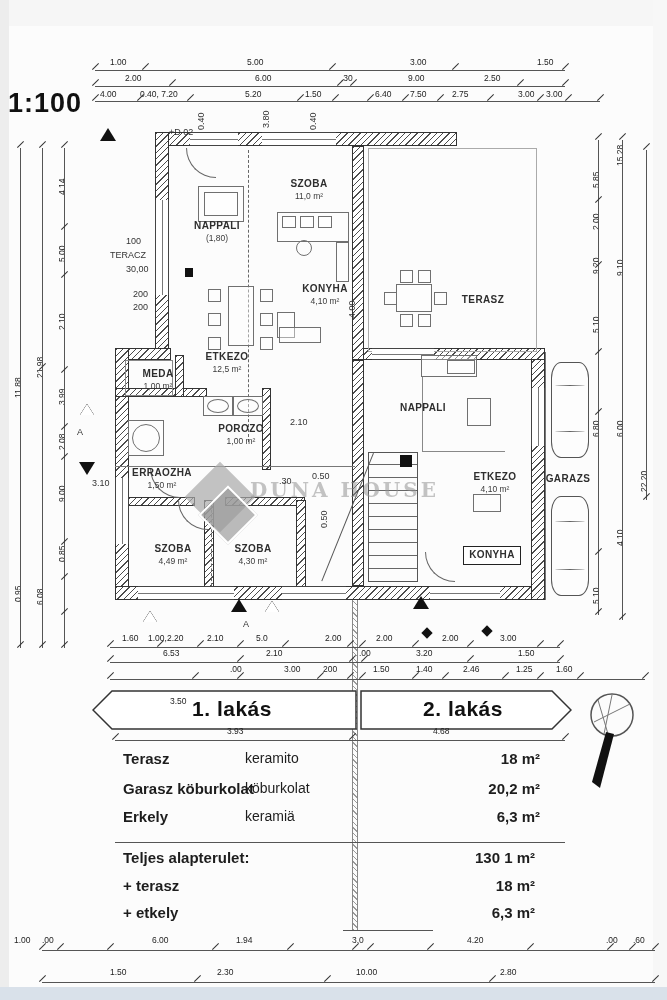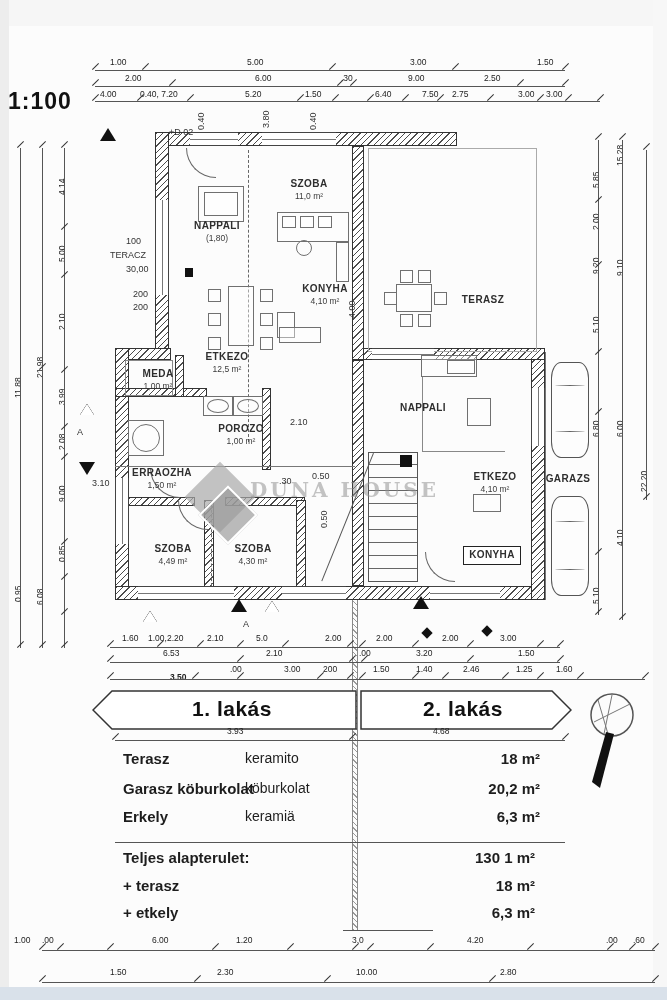--- a/index.html
+++ b/index.html
@@ -5,21 +5,21 @@
   html,body{margin:0;padding:0;background:#fff;}
   #page{position:relative;width:667px;height:1000px;background:#fcfcfc;overflow:hidden;
         font-family:"Liberation Sans",sans-serif;color:#2a2a2a;}
   .abs{position:absolute;}
   
   .edge-left{left:0;top:0;width:9px;height:1000px;background:#ededed;}
   .edge-top{left:0;top:0;width:667px;height:26px;background:#f6f6f6;}
   .edge-right{left:653px;top:0;width:14px;height:1000px;background:#f7f7f7;}
   .edge-bottom{left:0;top:987px;width:667px;height:13px;background:#d9e1ea;}
   
-  .scale{left:8px;top:88px;font-size:23px;font-weight:bold;color:#111;letter-spacing:1px;}
+  .scale{left:8px;top:88px;font-size:27px;font-weight:bold;color:#111;letter-spacing:1px;}
   
   .wall{background:#fff repeating-linear-gradient(135deg,rgba(45,45,45,.85) 0 1px,rgba(0,0,0,0) 1px 4.5px);
         border:1px solid #333;box-sizing:border-box;}
   .iline{background:#777;}
   .thinbox{border:1px solid #999;box-sizing:border-box;}
   .win{background:#fff;border-top:1px solid #444;border-bottom:1px solid #444;box-sizing:border-box;}
   .winv{background:#fff;border-left:1px solid #444;border-right:1px solid #444;box-sizing:border-box;}
   .win::after{content:"";position:absolute;left:0;top:50%;width:100%;height:1px;background:#777;}
   .winv::after{content:"";position:absolute;top:0;left:50%;height:100%;width:1px;background:#777;}
   .dash-v{border-left:1px dashed #666;}
@@ -278,52 +278,52 @@
     <div class="abs dim" style="left: 125px; top: 73px;">2.00</div>
     <div class="abs dim" style="left: 255px; top: 73px;">6.00</div>
     <div class="abs dim" style="left: 341px; top: 73px;">.30</div>
     <div class="abs dim" style="left: 408px; top: 73px;">9.00</div>
     <div class="abs dim" style="left: 484px; top: 73px;">2.50</div>
     <div class="abs dim" style="left: 100px; top: 89px;">4.00</div>
     <div class="abs dim" style="left: 140px; top: 89px;">0.40, 7.20</div>
     <div class="abs dim" style="left: 245px; top: 89px;">5.20</div>
     <div class="abs dim" style="left: 305px; top: 89px;">1.50</div>
     <div class="abs dim" style="left: 375px; top: 89px;">6.40</div>
-    <div class="abs dim" style="left: 410px; top: 89px; margin-left: 12px;">7.50</div>
+    <div class="abs dim" style="left: 410px; top: 89px;">7.50</div>
     <div class="abs dim" style="left: 452px; top: 89px;">2.75</div>
     <div class="abs dim" style="left: 518px; top: 89px;">3.00</div>
     <div class="abs dim" style="left: 546px; top: 89px;">3.00</div>
     <div class="abs dim" style="left: 122px; top: 633px;">1.60</div>
     <div class="abs dim" style="left: 148px; top: 633px;">1.00,2.20</div>
     <div class="abs dim" style="left: 207px; top: 633px;">2.10</div>
     <div class="abs dim" style="left: 256px; top: 633px;">5.0</div>
     <div class="abs dim" style="left: 325px; top: 633px;">2.00</div>
     <div class="abs dim" style="left: 376px; top: 633px;">2.00</div>
     <div class="abs dim" style="left: 442px; top: 633px;">2.00</div>
     <div class="abs dim" style="left: 500px; top: 633px;">3.00</div>
     <div class="abs dim" style="left: 163px; top: 648px;">6.53</div>
     <div class="abs dim" style="left: 266px; top: 648px;">2.10</div>
     <div class="abs dim" style="left: 359px; top: 648px;">.00</div>
     <div class="abs dim" style="left: 416px; top: 648px;">3.20</div>
     <div class="abs dim" style="left: 518px; top: 648px;">1.50</div>
-    <div class="abs dim" style="left: 170px; top: 672px; font-weight: bold;">3.50</div>
+    <div class="abs dim" style="left: 170px; top: 696px;">3.50</div>
     <div class="abs dim" style="left: 230px; top: 664px;">.00</div>
     <div class="abs dim" style="left: 284px; top: 664px;">3.00</div>
     <div class="abs dim" style="left: 323px; top: 664px;">200</div>
     <div class="abs dim" style="left: 373px; top: 664px;">1.50</div>
     <div class="abs dim" style="left: 416px; top: 664px;">1.40</div>
     <div class="abs dim" style="left: 463px; top: 664px;">2.46</div>
     <div class="abs dim" style="left: 516px; top: 664px;">1.25</div>
     <div class="abs dim" style="left: 556px; top: 664px;">1.60</div>
     <div class="abs dim" style="left: 227px; top: 726px;">3.93</div>
     <div class="abs dim" style="left: 433px; top: 726px;">4.68</div>
     <div class="abs dim" style="left: 14px; top: 935px;">1.00</div>
     <div class="abs dim" style="left: 42px; top: 935px;">.00</div>
     <div class="abs dim" style="left: 152px; top: 935px;">6.00</div>
-    <div class="abs dim" style="left: 236px; top: 935px;">1.20</div>
+    <div class="abs dim" style="left: 236px; top: 935px;">1.94</div>
     <div class="abs dim" style="left: 352px; top: 935px;">3.0</div>
     <div class="abs dim" style="left: 467px; top: 935px;">4.20</div>
     <div class="abs dim" style="left: 606px; top: 935px;">.00</div>
     <div class="abs dim" style="left: 633px; top: 935px;">.60</div>
     <div class="abs dim" style="left: 110px; top: 967px;">1.50</div>
     <div class="abs dim" style="left: 217px; top: 967px;">2.30</div>
     <div class="abs dim" style="left: 356px; top: 967px;">10.00</div>
     <div class="abs dim" style="left: 500px; top: 967px;">2.80</div>
     <div class="abs dim dimr" style="left: 57px; top: 195px;">4.14</div>
     <div class="abs dim dimr" style="left: 57px; top: 262px;">5.00</div>

